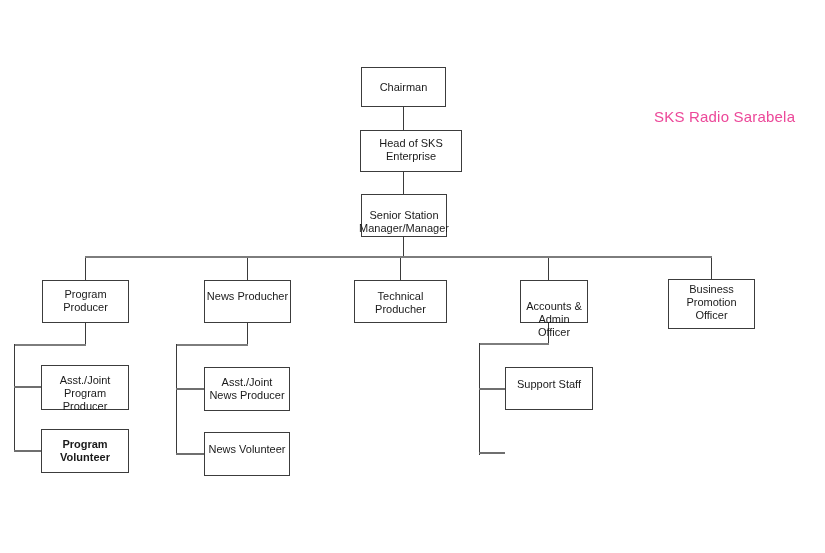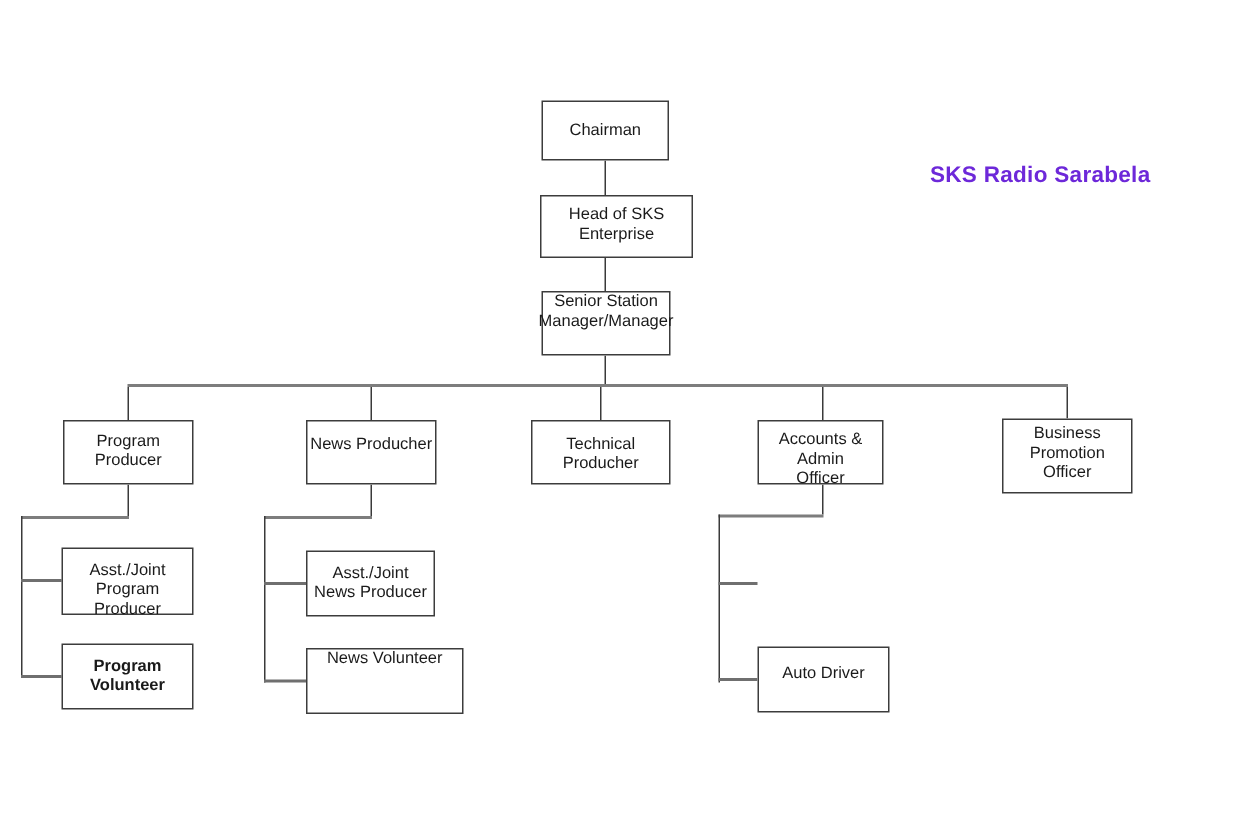--- a/index.html
+++ b/index.html
@@ -24,25 +24,25 @@
     line-height: 13px;
     color: #1a1a1a;
     white-space: pre-line;
   }
   .line { position: absolute; }
   .h    { height: 2px; background: #7d7d7d; }
   .v    { width: 1px;  background: #3a3a3a; }
   .stub { height: 2px; background: #6f6f6f; }
   .chart-title {
     position: absolute;
-    left: 620px;
+    left: 654px;
     top: 108px;
     font-size: 15px;
-    font-weight: bold;
-    color: #6d28d9;
+    font-weight: normal;
+    color: #ec4899;
     letter-spacing: 0.2px;
     white-space: nowrap;
   }
 </style>
 </head>
 <body>
 
 <div class="canvas">
 
   <div class="chart-title">SKS Radio Sarabela</div>
@@ -75,41 +75,41 @@
   <div class="line h" style="left:479px; top:343px; width:70px;"></div>
   <div class="line v" style="left:479px; top:343px; height:112px;"></div>
   <div class="line stub" style="left:479px; top:388px; width:26px;"></div>
   <div class="line stub" style="left:479px; top:452px; width:26px;"></div>
 
   <div class="node" style="left:361px; top:67px;  width:85px; height:40px; padding-top:13px;">Chairman</div>
 
   <div class="node" style="left:360px; top:130px; width:102px; height:42px; padding-top:6px;">Head of SKS
 Enterprise</div>
 
-  <div class="node" style="left:361px; top:194px; width:86px; height:43px; padding-top:0;">Senior Station
+  <div class="node" style="left:361px; top:194px; width:86px; height:43px; padding-top:14px;">Senior Station
 Manager/Manager</div>
 
   <div class="node" style="left:42px;  top:280px; width:87px; height:43px; padding-top:7px;">Program Producer</div>
 
   <div class="node" style="left:204px; top:280px; width:87px; height:43px; padding-top:9px;">News Producher</div>
 
   <div class="node" style="left:354px; top:280px; width:93px; height:43px; padding-top:9px;">Technical Producher</div>
 
-  <div class="node" style="left:505px; top:280px; width:84px; height:43px; padding-top:6px;">Accounts &amp; Admin
+  <div class="node" style="left:520px; top:280px; width:68px; height:43px; padding-top:19px;">Accounts &amp; Admin
 Officer</div>
 
   <div class="node" style="left:668px; top:279px; width:87px; height:50px; padding-top:3px;">Business
 Promotion Officer</div>
 
   <div class="node" style="left:41px;  top:365px; width:88px; height:45px; padding-top:8px;">Asst./Joint
 Program Producer</div>
 
   <div class="node" style="left:41px;  top:429px; width:88px; height:44px; padding-top:8px;font-weight:bold;">Program Volunteer</div>
 
   <div class="node" style="left:204px; top:367px; width:86px; height:44px; padding-top:8px;">Asst./Joint
 News Producer</div>
 
-  <div class="node" style="left:204px; top:432px; width:105px; height:44px; ">News Volunteer</div>
+  <div class="node" style="left:204px; top:432px; width:86px; height:44px; padding-top:10px;">News Volunteer</div>
 
+  <div class="node" style="left:505px; top:367px; width:88px; height:43px; padding-top:10px;">Support Staff</div>
 
-  <div class="node" style="left:505px; top:431px; width:88px; height:44px; padding-top:11px;">Auto Driver</div>
 
 </div>
 
 </body></html>

